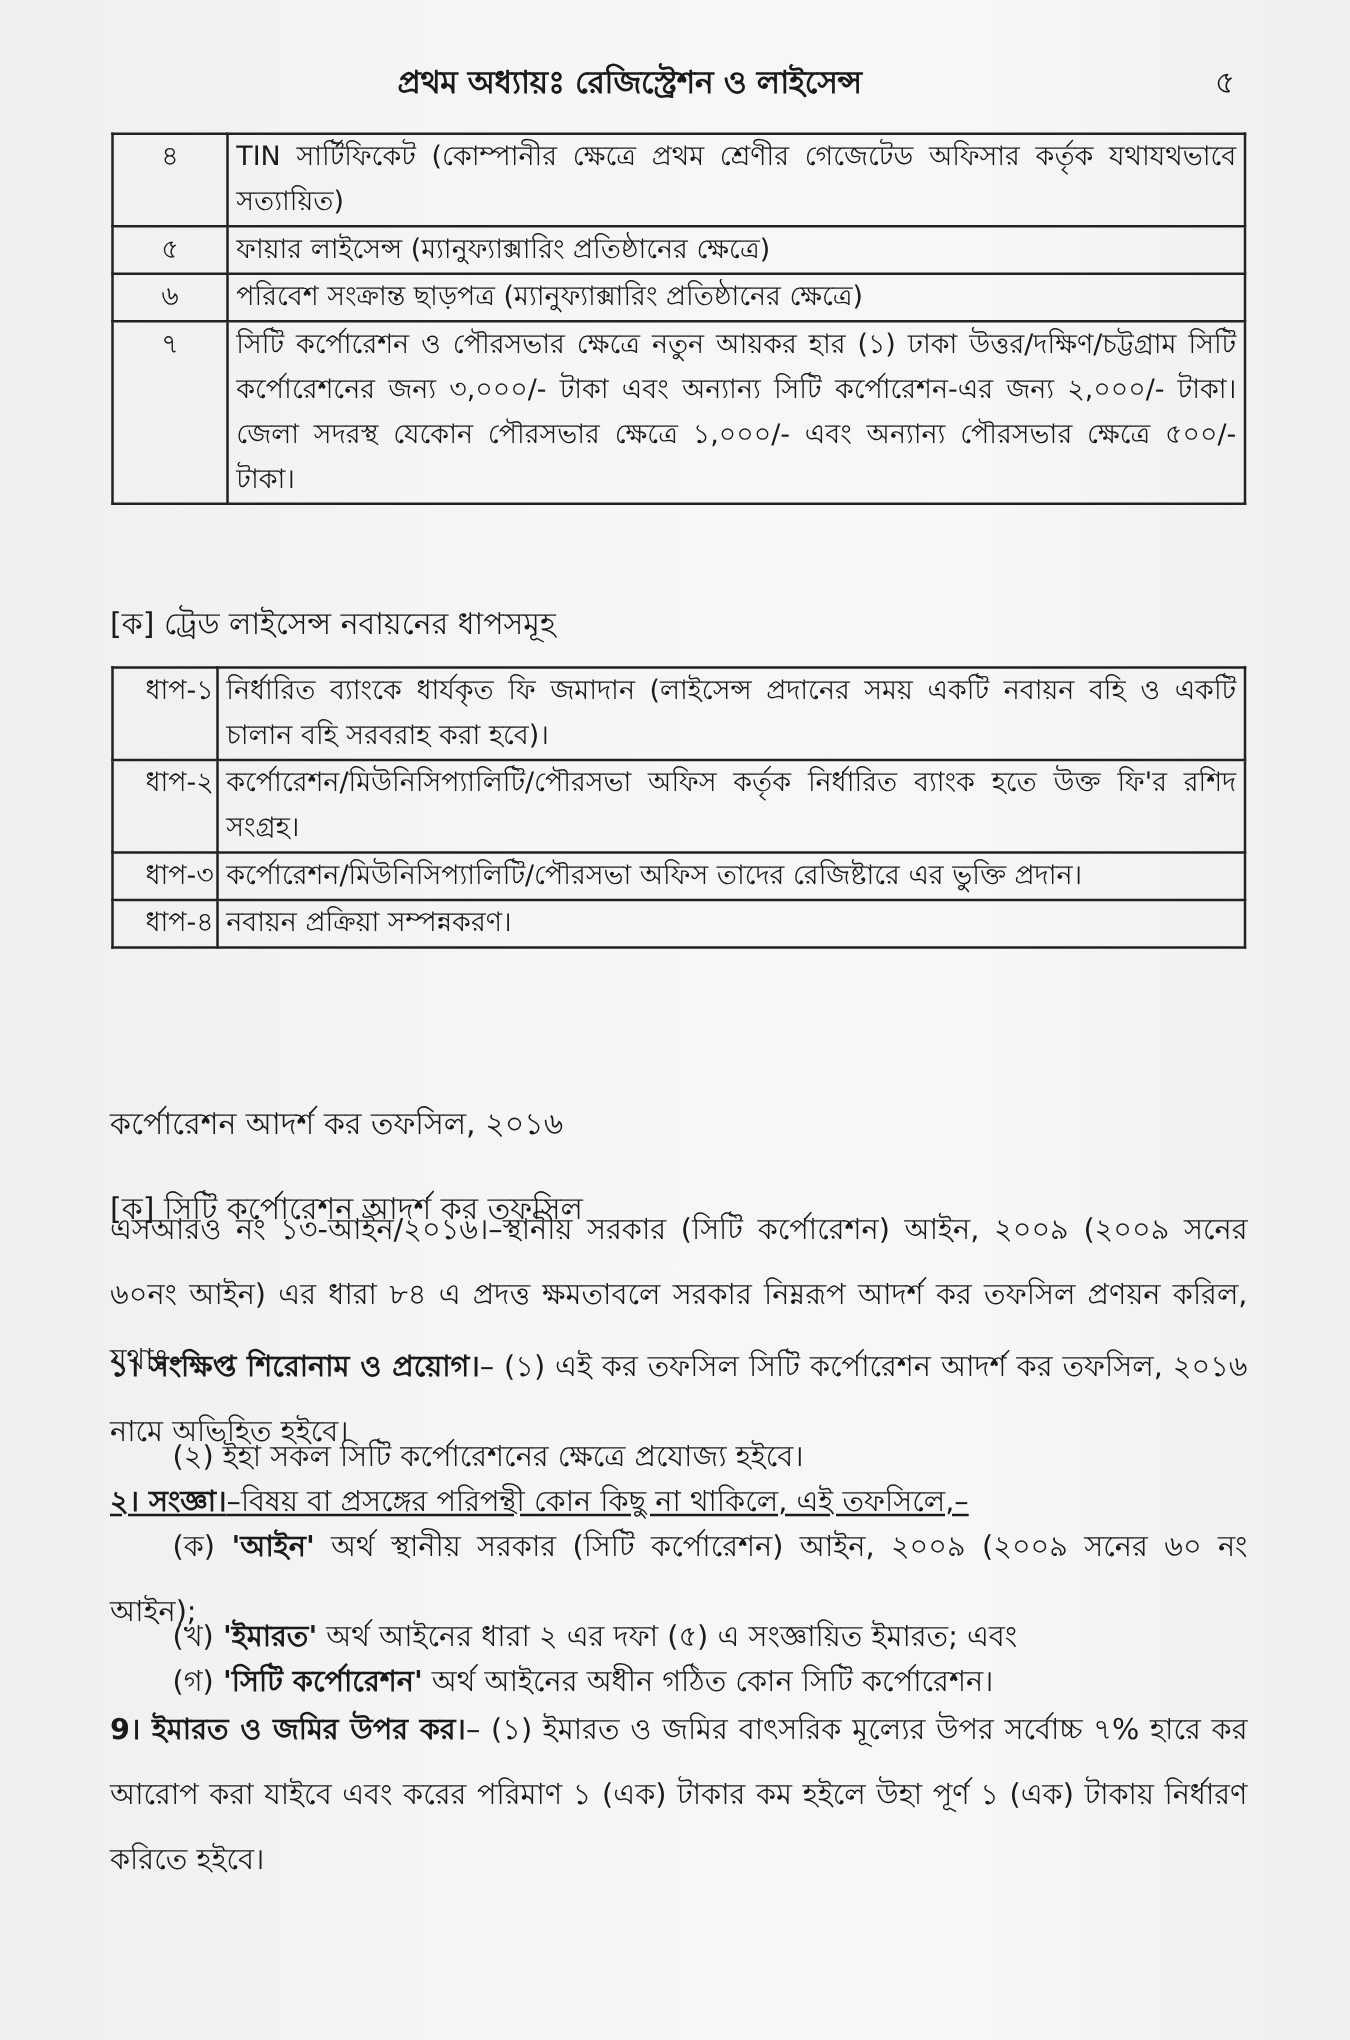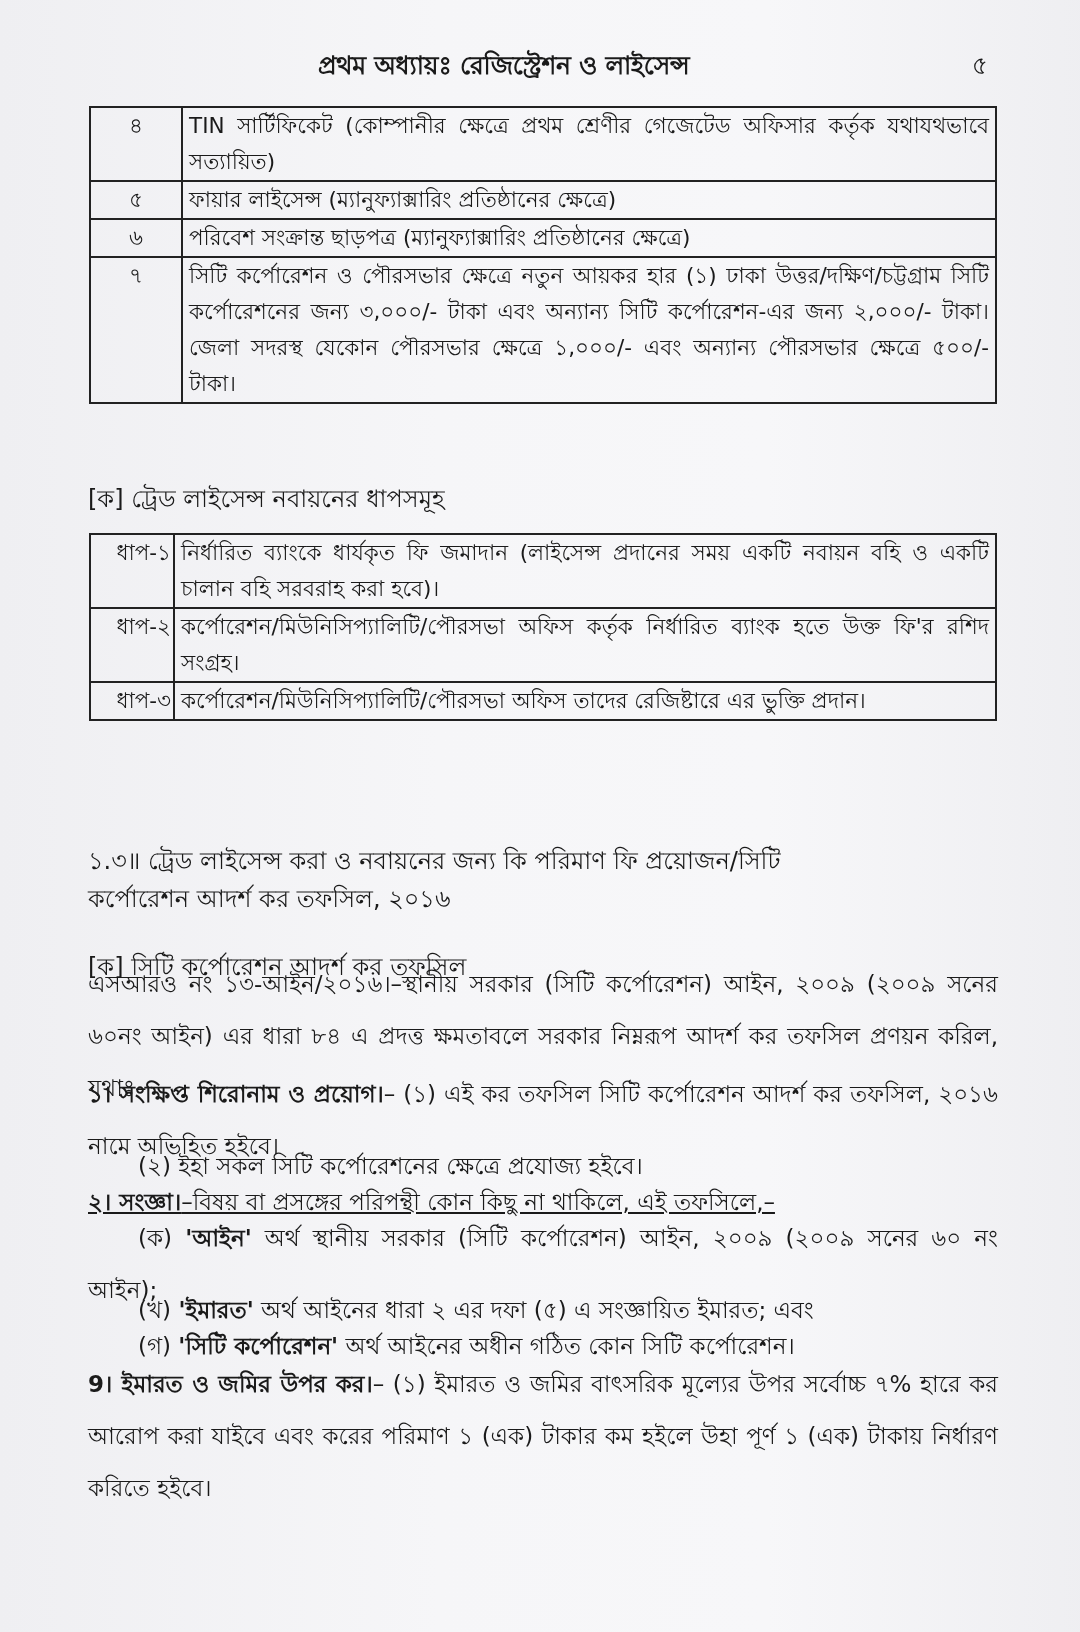--- a/index.html
+++ b/index.html
@@ -88,24 +88,27 @@
       <td class="txt">নির্ধারিত ব্যাংকে ধার্যকৃত ফি জমাদান (লাইসেন্স প্রদানের সময় একটি নবায়ন বহি ও একটি চালান বহি সরবরাহ করা হবে)।</td>
     </tr>
     <tr>
       <td class="step">ধাপ-২</td>
       <td class="txt">কর্পোরেশন/মিউনিসিপ্যালিটি/পৌরসভা অফিস কর্তৃক নির্ধারিত ব্যাংক হতে উক্ত ফি'র রশিদ সংগ্রহ।</td>
     </tr>
     <tr>
       <td class="step">ধাপ-৩</td>
       <td class="txt">কর্পোরেশন/মিউনিসিপ্যালিটি/পৌরসভা অফিস তাদের রেজিষ্টারে এর ভুক্তি প্রদান।</td>
     </tr>
+    <tr>
+      <td class="step">ধাপ-৪</td>
+      <td class="txt">নবায়ন প্রক্রিয়া সম্পন্নকরণ।</td>
+    </tr>
   </tbody>
     </table>
 
-  <div class="heading" style="top:842px;">১.৩॥ ট্রেড লাইসেন্স করা ও নবায়নের জন্য কি পরিমাণ ফি প্রয়োজন/সিটি</div>
   <div class="heading" style="top:880px;text-align:center;">কর্পোরেশন আদর্শ কর তফসিল, ২০১৬</div>
   <div class="heading" style="top:920px;font-weight:normal;margin-top:28px;">[ক] সিটি কর্পোরেশন আদর্শ কর তফসিল</div>
 
   <div class="para" style="top:958px;">এসআরও নং ১৩-আইন/২০১৬।–স্থানীয় সরকার (সিটি কর্পোরেশন) আইন, ২০০৯ (২০০৯ সনের ৬০নং আইন) এর ধারা ৮৪ এ প্রদত্ত ক্ষমতাবলে সরকার নিম্নরূপ আদর্শ কর তফসিল প্রণয়ন করিল, যথাঃ–</div>
 
   <div class="para" style="top:1068px;">
     <span class="bold">১। সংক্ষিপ্ত শিরোনাম ও প্রয়োগ।</span><span>– (১) এই কর তফসিল সিটি কর্পোরেশন আদর্শ কর তফসিল, ২০১৬ নামে অভিহিত হইবে।</span>
   </div>
   <div class="para indent" style="top:1140px;width:860px;">(২) ইহা সকল সিটি কর্পোরেশনের ক্ষেত্রে প্রযোজ্য হইবে।</div>
 

